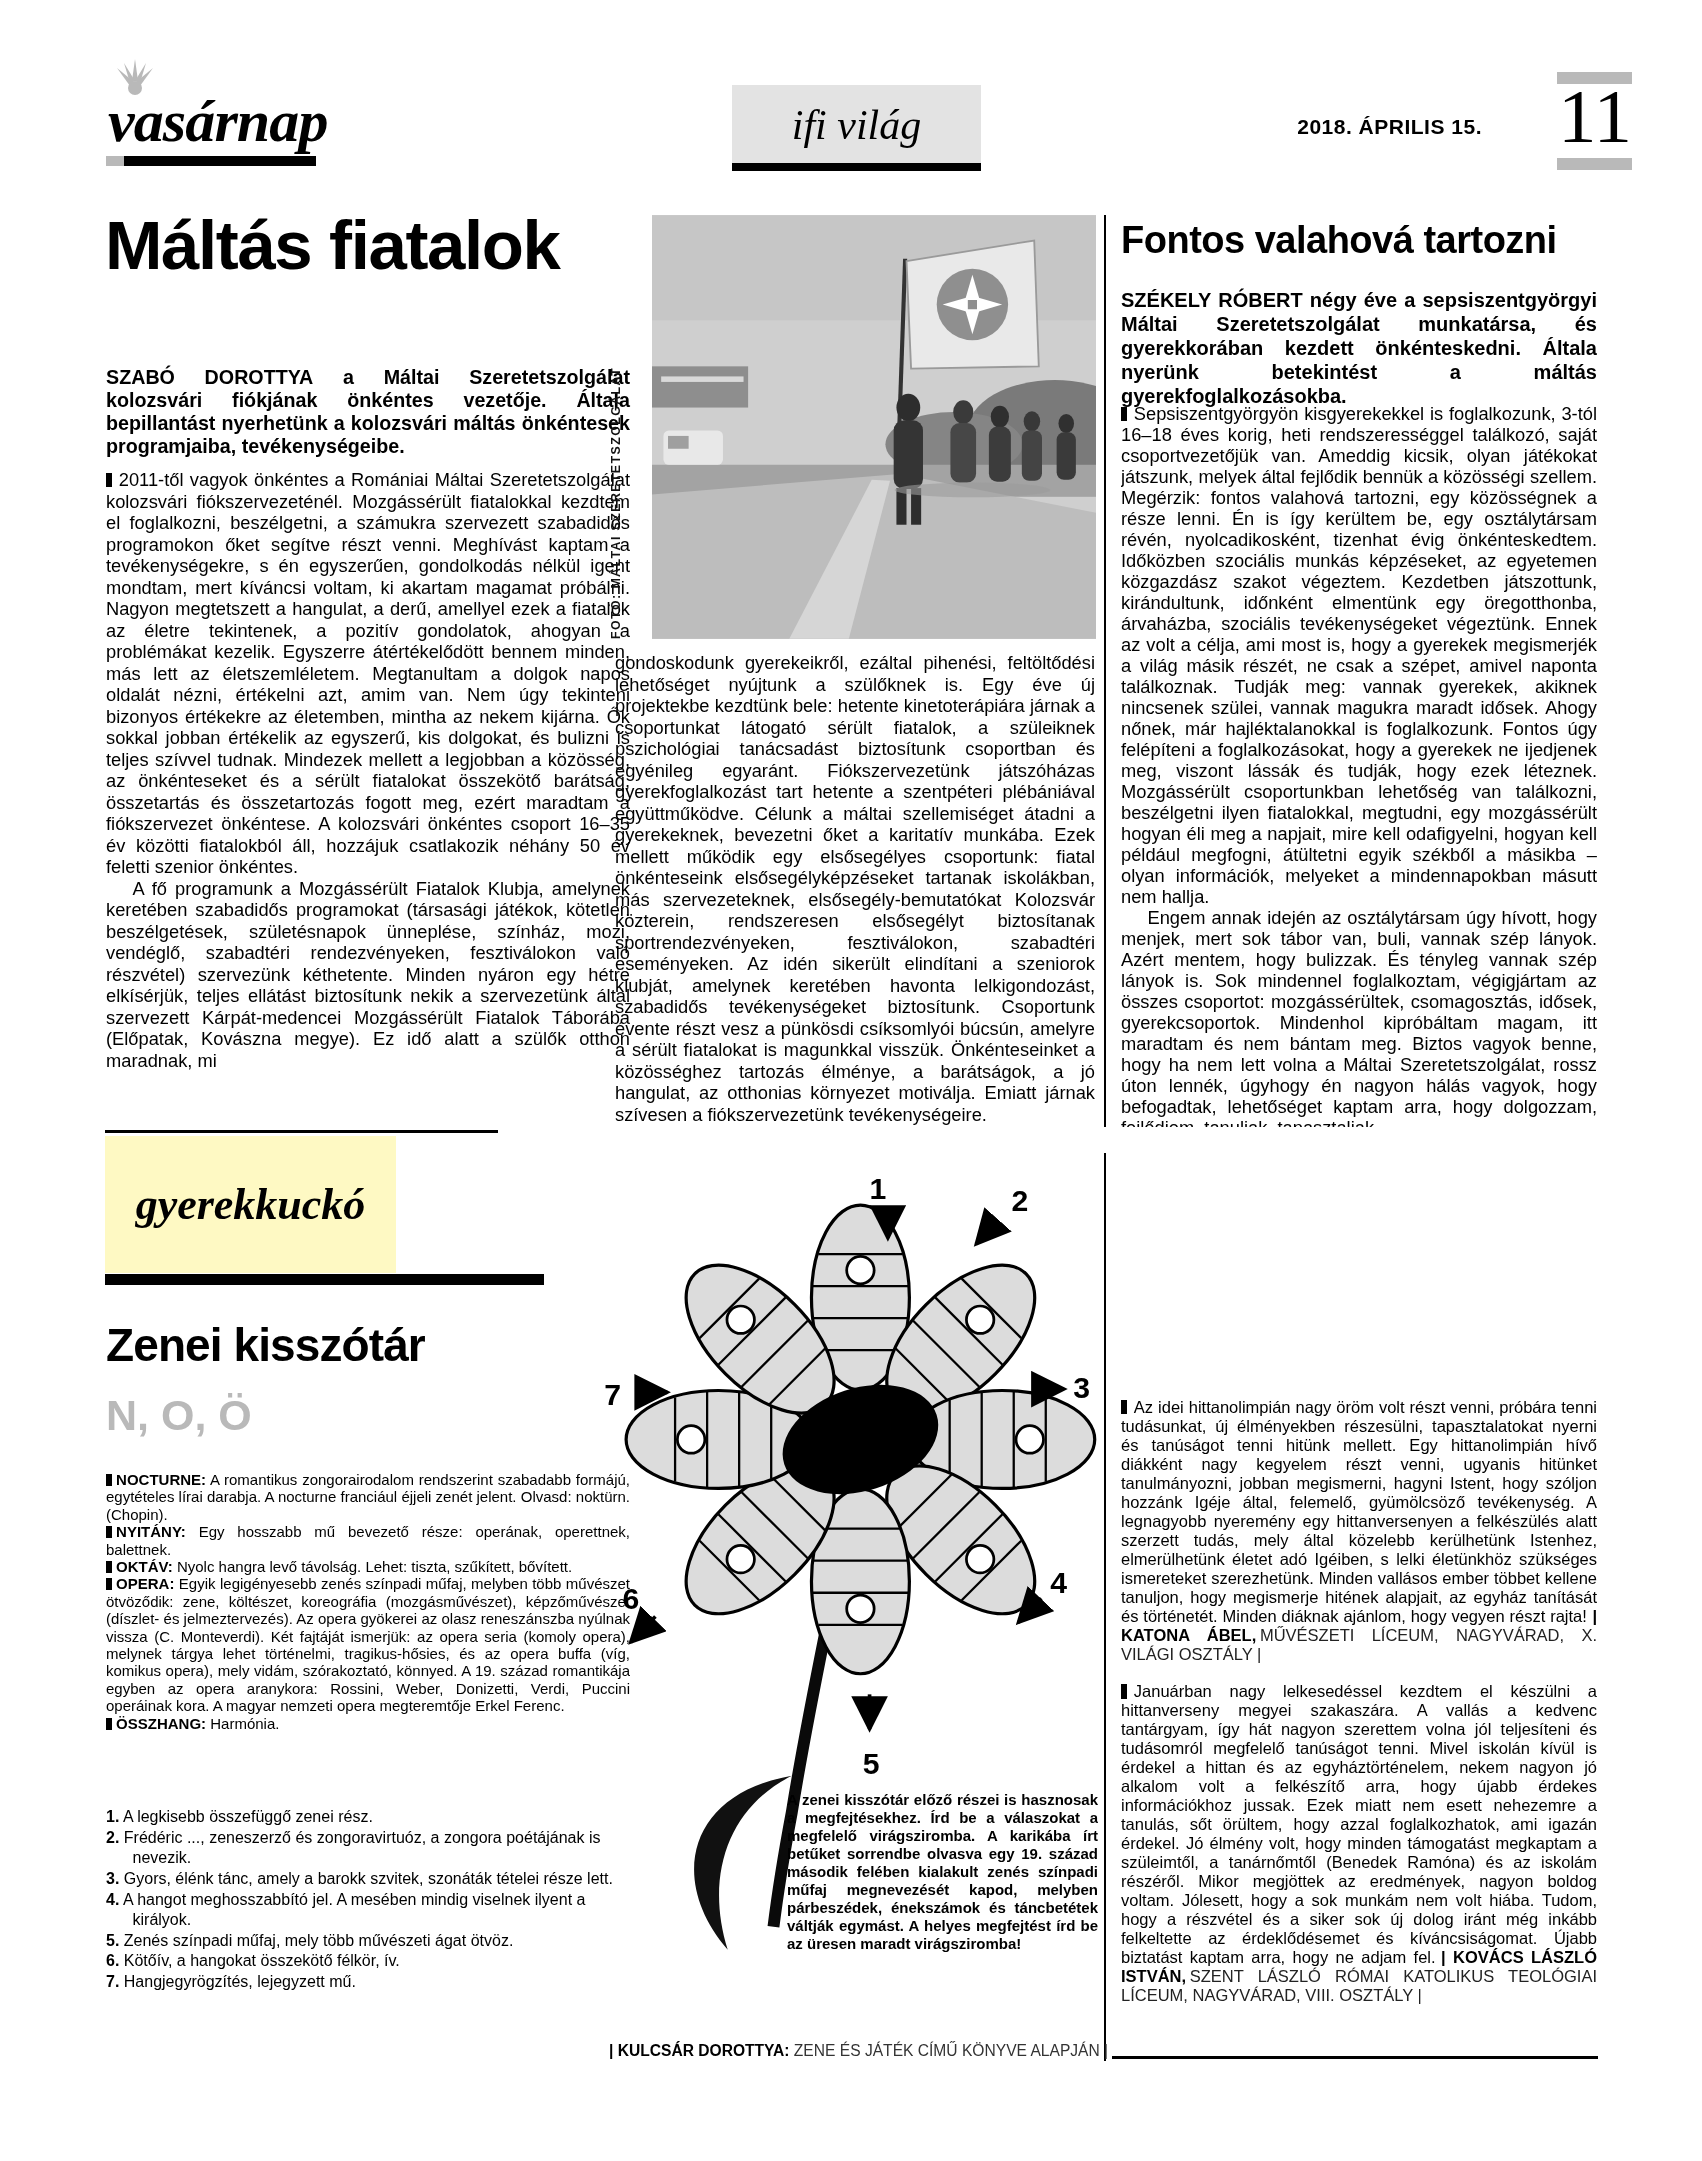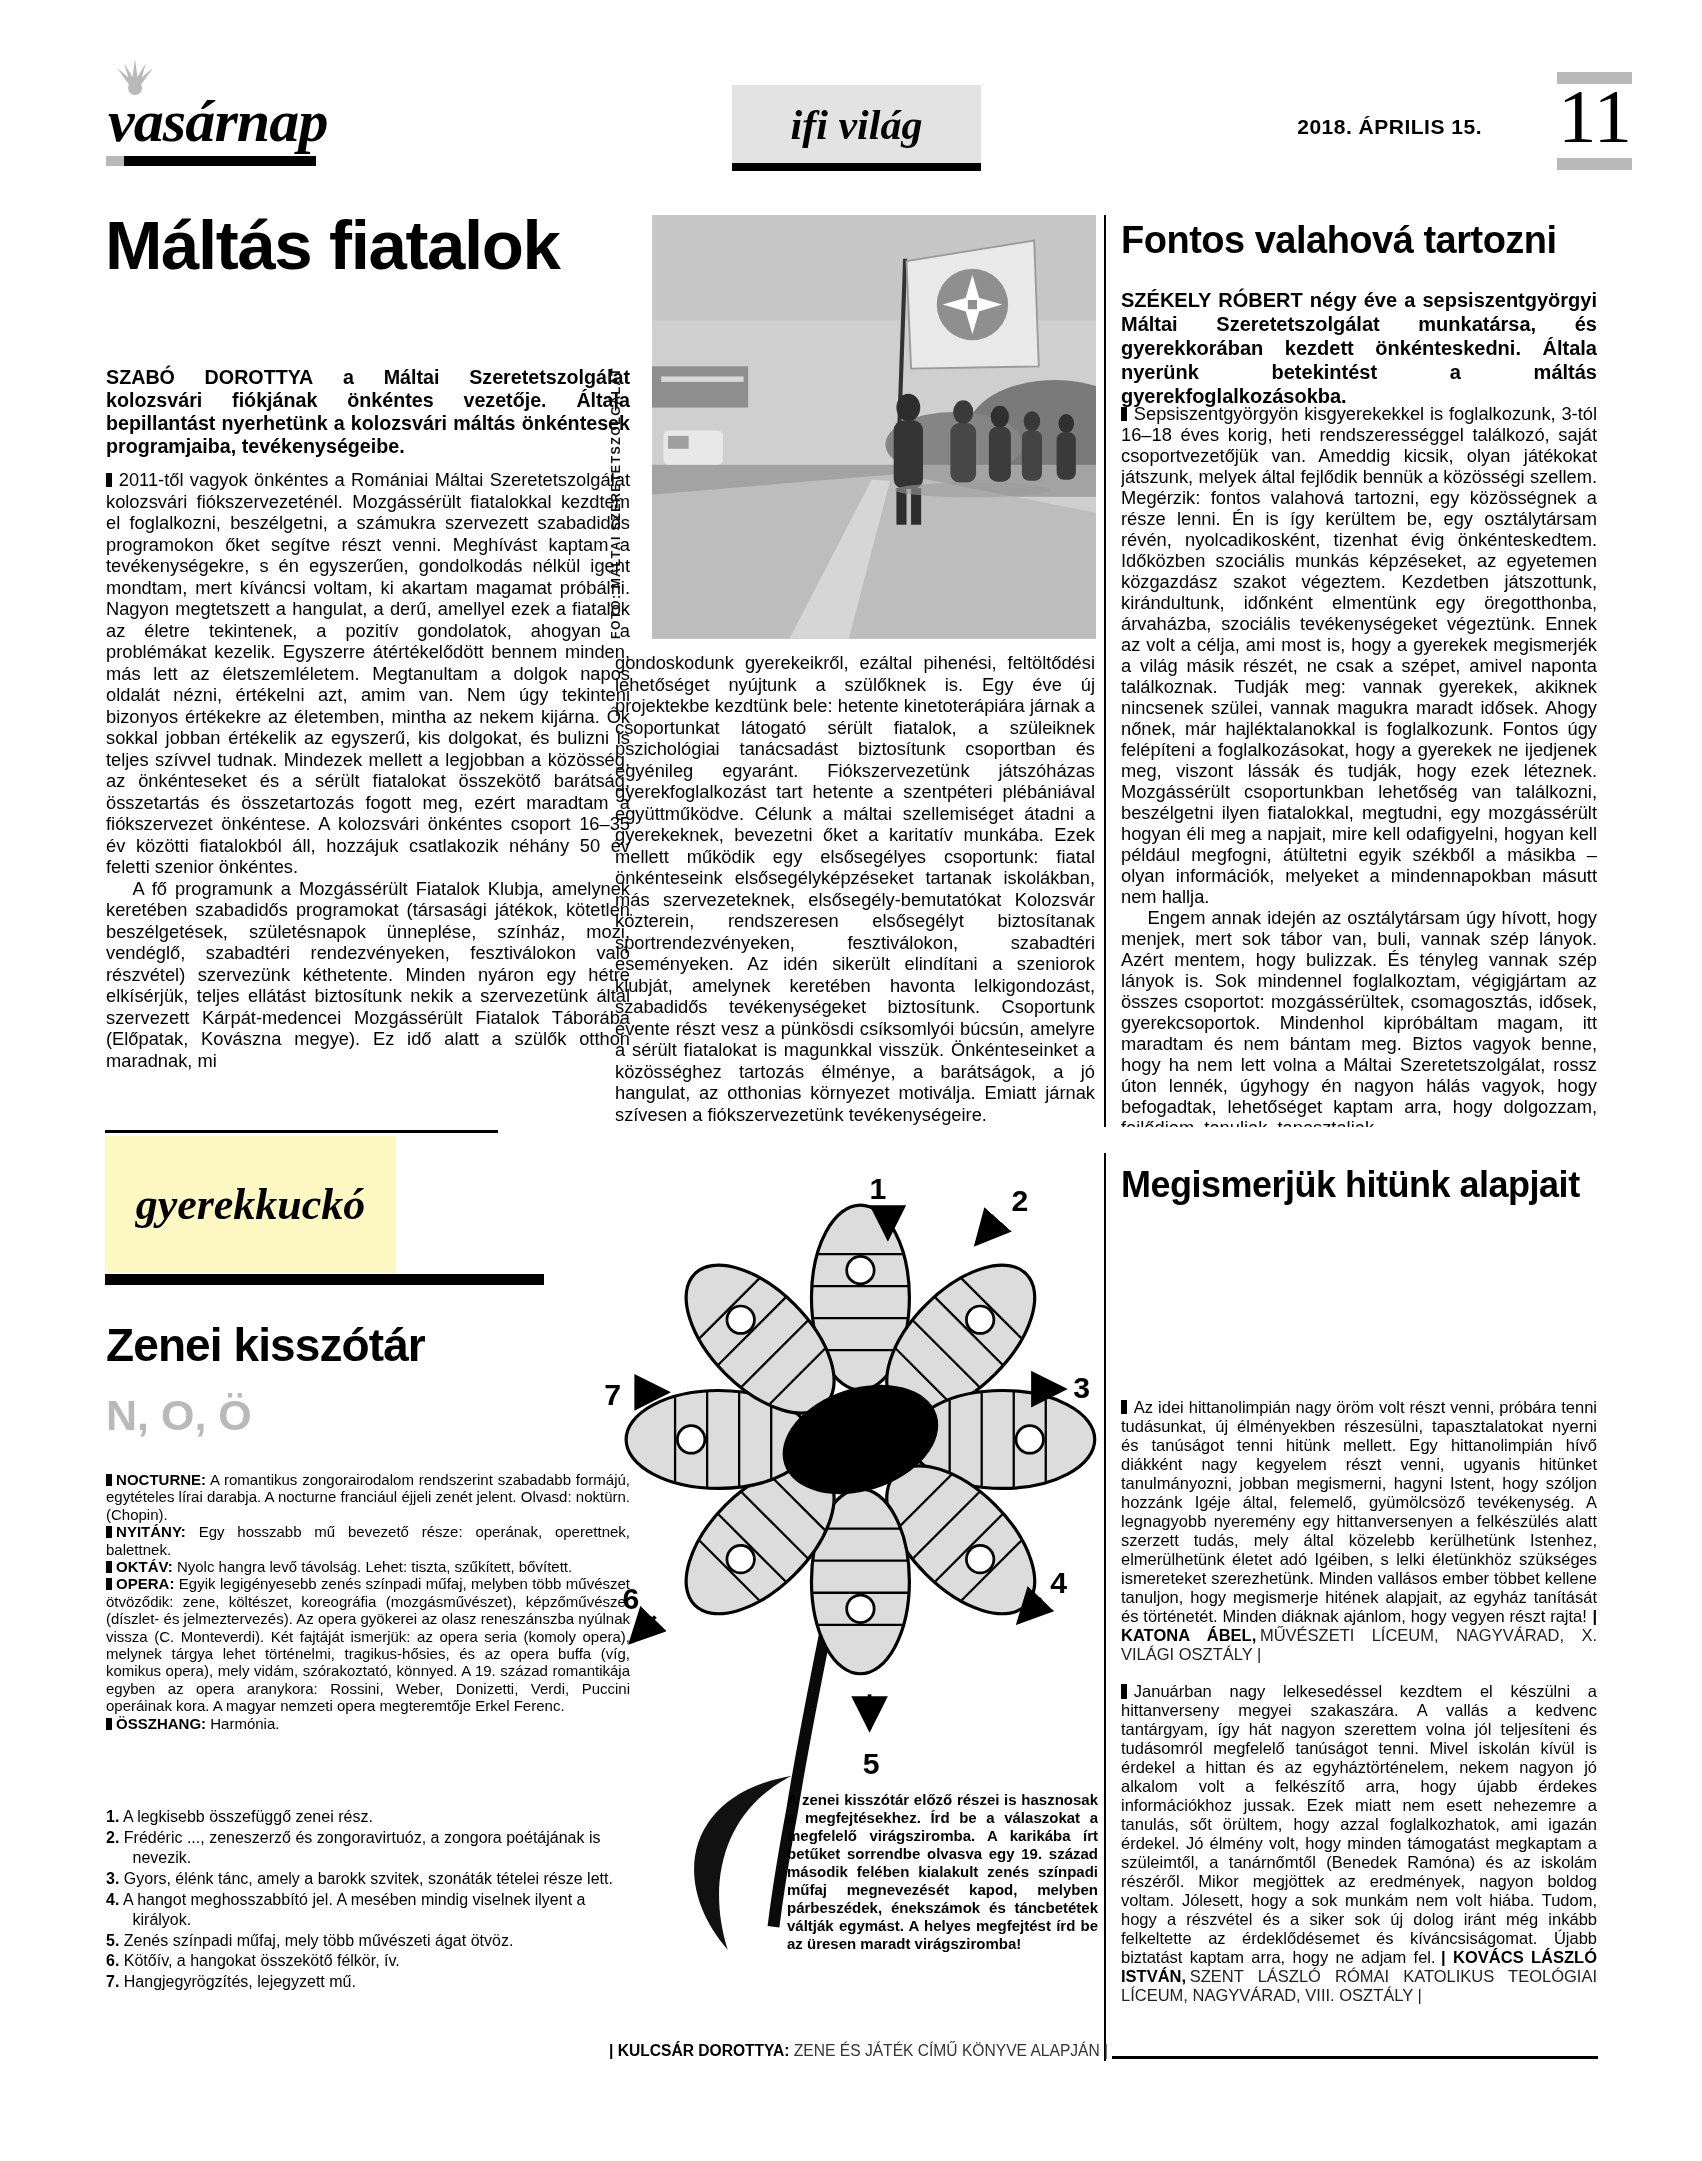--- a/index.html
+++ b/index.html
@@ -8,21 +8,21 @@
   .abs{position:absolute;}
 
   
   .logo{left:108px;top:75px;font-family:"Liberation Serif",serif;font-style:italic;
         font-weight:bold;font-size:60px;letter-spacing:-0.9px;margin-top:12px;}
   .sun{left:110px;top:59px;width:50px;height:50px;}
   .logo-bar{left:106px;top:156px;width:210px;height:10px;background:#000;}
   .logo-bar-grey{left:106px;top:156px;width:18.3px;height:10px;background:#b9b9b9;}
   .section-box{left:732px;top:85px;width:249px;height:79px;background:#e3e3e3;
         display:flex;align-items:center;justify-content:center;
-        font-family:"Liberation Serif",serif;font-style:italic;font-weight:bold;font-size:42px;}
+        font-family:"Liberation Serif",serif;font-style:italic;font-weight:normal;font-size:42px;}
   .section-bar{left:732px;top:163px;width:249px;height:8.2px;background:#000;}
   .issue-date{left:1226px;top:115px;width:256px;text-align:right;font-weight:bold;font-size:21px;letter-spacing:0.5px;}
   .page-no{left:1556px;top:78px;width:78px;text-align:center;
         font-family:"Liberation Serif",serif;font-size:77px;line-height:1;}
   .pn-bar{left:1557px;top:72px;width:75px;height:12px;background:#b9b9b9;}
   .pn-bar2{left:1557px;top:158px;width:75px;height:12px;background:#b9b9b9;}
 
   
   .just{text-align:justify;}
   .mark{display:inline-block;width:6.4px;height:14.6px;background:#000;margin-right:6.4px;vertical-align:-1.4px;}
@@ -249,21 +249,20 @@
       <line x1="600" y1="1222" x2="600" y2="1298" marker-end="url(#ah)"></line>
       <line x1="132" y1="1052" x2="78" y2="1108" marker-end="url(#ah)"></line>
       <line x1="88" y1="562" x2="158" y2="562" marker-end="url(#ah)"></line>
     </g>
   </svg>
 
   <div class="abs kc-instr just">A zenei kisszótár előző részei is hasznosak a megfejtésekhez. Írd be a válaszokat a megfelelő virágsziromba. A karikába írt betűket sorrendbe olvasva egy 19. század második felében kialakult zenés színpadi műfaj megnevezését kapod, melyben párbeszédek, énekszámok és táncbetétek váltják egymást. A helyes megfejtést írd be az üresen maradt virágsziromba!</div>
 
   <div class="abs vrule-bot"></div>
 
-  <h2 class="abs a3-title" style="margin:0">Megismerjük hitünk alapjait</h2>
   <div class="abs a3-body just">
     <p><span class="mark"></span><span>Az idei hittanolimpián nagy öröm volt részt venni, próbára tenni tudásunkat, új élményekben részesülni, tapasztalatokat nyerni és tanúságot tenni hitünk mellett. Egy hittanolimpián hívő diákként nagy kegyelem részt venni, ugyanis hitünket tanulmányozni, jobban megismerni, hagyni Istent, hogy szóljon hozzánk Igéje által, felemelő, gyümölcsöző tevékenység. A legnagyobb nyeremény egy hittanversenyen a felkészülés alatt szerzett tudás, mely által közelebb kerülhetünk Istenhez, elmerülhetünk életet adó Igéiben, s lelki életünkhöz szükséges ismereteket szerezhetünk. Minden vallásos ember többet kellene tanuljon, hogy megismerje hitének alapjait, az egyház tanítását és történetét. Minden diáknak ajánlom, hogy vegyen részt rajta!</span><span class="sig-name">| KATONA ÁBEL,</span><span class="sig-school">MŰVÉSZETI LÍCEUM, NAGYVÁRAD, X. VILÁGI OSZTÁLY |</span></p>
     <p class="para2"><span class="mark"></span><span>Januárban nagy lelkesedéssel kezdtem el készülni a hittanverseny megyei szakaszára. A vallás a kedvenc tantárgyam, így hát nagyon szerettem volna jól teljesíteni és tudásomról megfelelő tanúságot tenni. Mivel iskolán kívül is érdekel a hittan és az egyháztörténelem, nekem nagyon jó alkalom volt a felkészítő arra, hogy újabb érdekes információkhoz jussak. Ezek miatt nem esett nehezemre a tanulás, sőt örültem, hogy azzal foglalkozhatok, ami igazán érdekel. Jó élmény volt, hogy minden támogatást megkaptam a szüleimtől, a tanárnőmtől (Benedek Ramóna) és az iskolám részéről. Mikor megjöttek az eredmények, nagyon boldog voltam. Jólesett, hogy a sok munkám nem volt hiába. Tudom, hogy a részvétel és a siker sok új dolog iránt még inkább felkeltette az érdeklődésemet és kíváncsiságomat. Újabb biztatást kaptam arra, hogy ne adjam fel.</span><span class="sig-name">| KOVÁCS LÁSZLÓ ISTVÁN,</span><span class="sig-school">SZENT LÁSZLÓ RÓMAI KATOLIKUS TEOLÓGIAI LÍCEUM, NAGYVÁRAD, VIII. OSZTÁLY |</span></p>
   </div>
 
   <div class="abs footer">
     <b>| KULCSÁR DOROTTYA:</b><span> ZENE ÉS JÁTÉK CÍMŰ KÖNYVE ALAPJÁN |</span>
   </div>
   <div class="abs f-rule"></div>
 

